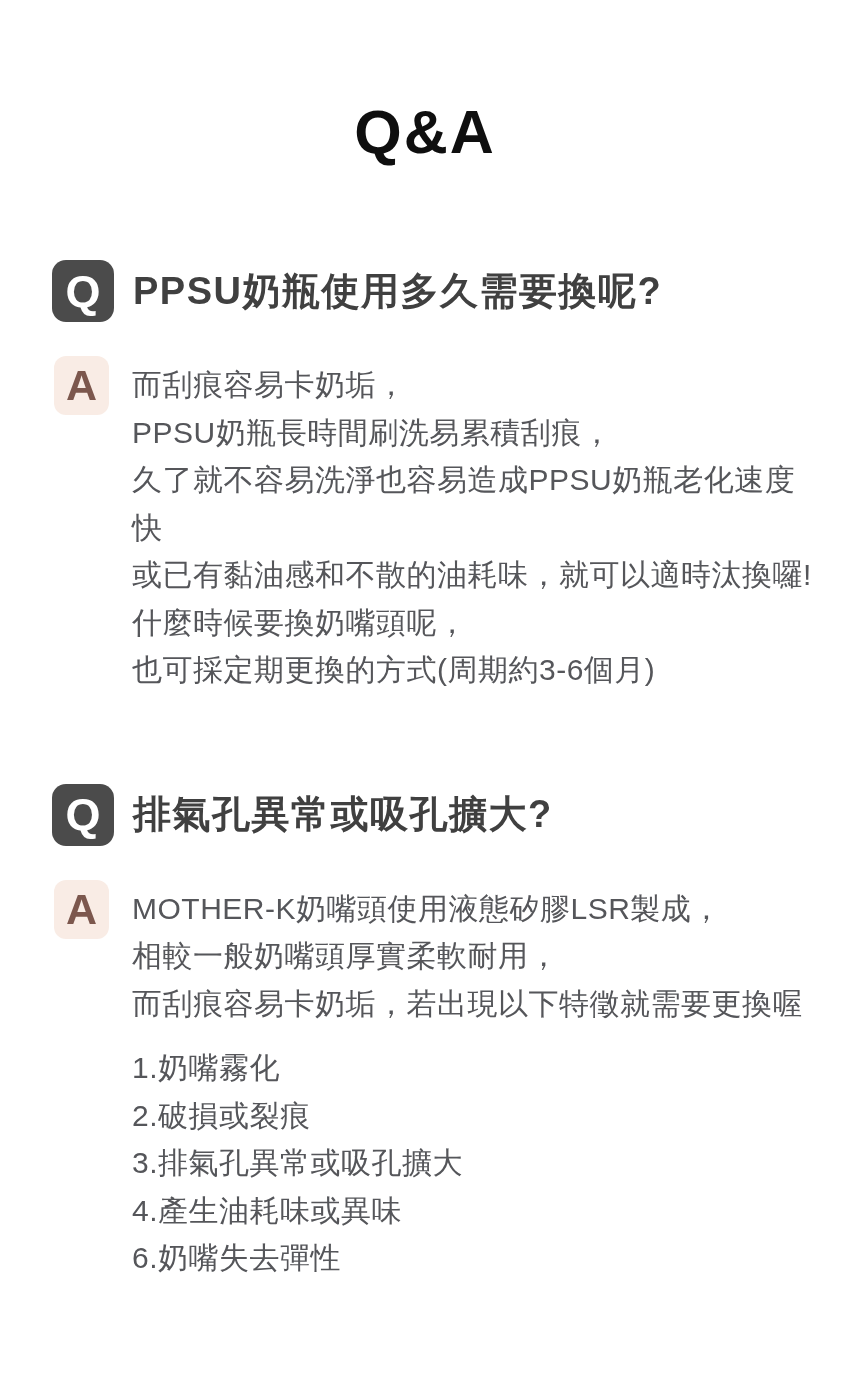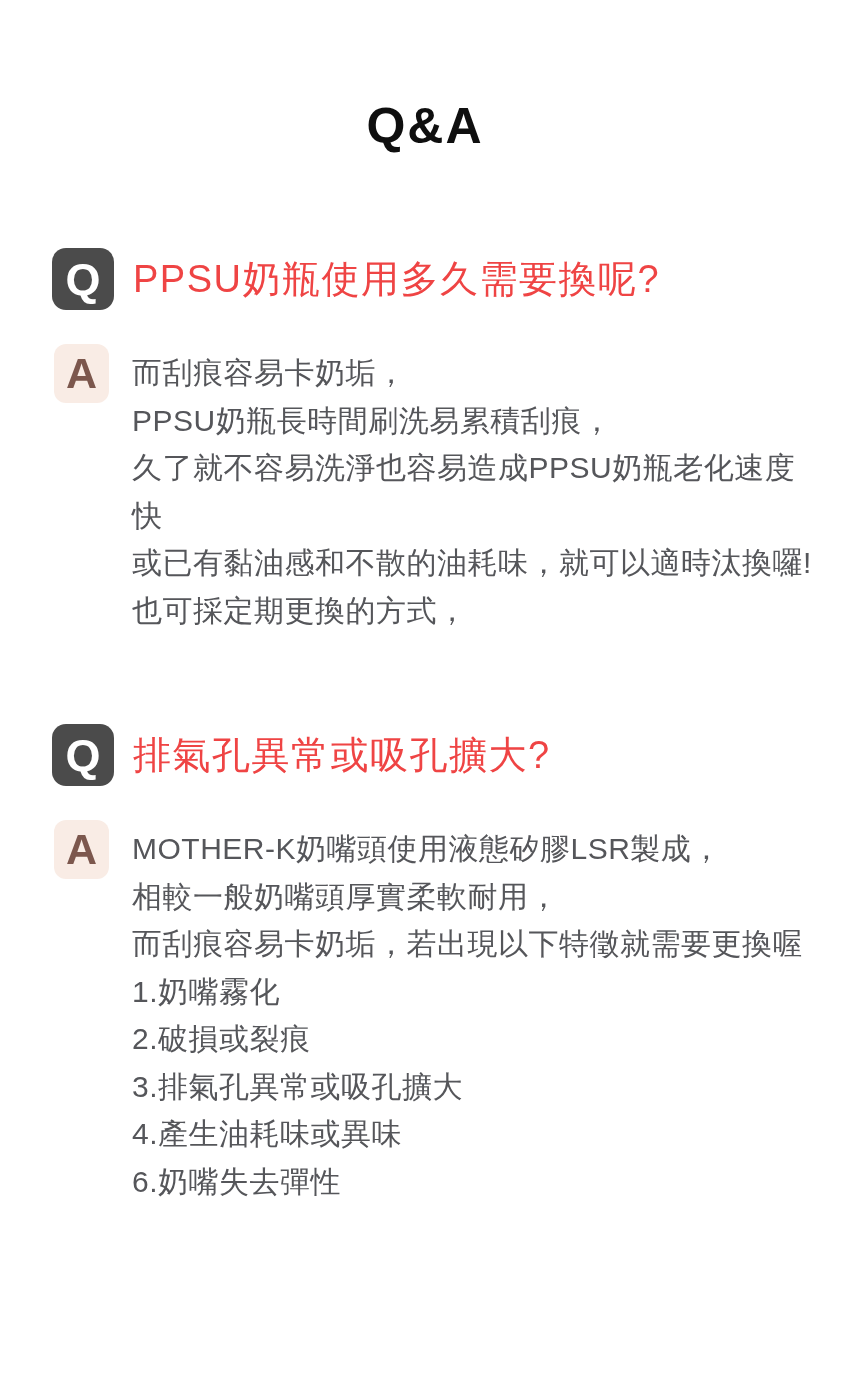--- a/index.html
+++ b/index.html
@@ -8,21 +8,21 @@
     background: #ffffff;
     font-family: "Liberation Sans", "DejaVu Sans", sans-serif;
   }
   body { height: 1378px; overflow: hidden; }
 
   .page { width: 850px; height: 1378px; background: #ffffff; position: relative; }
 
   .title {
     padding-top: 97px;
     text-align: center;
-    font-size: 50px;
+    font-size: 61px;
     font-weight: 800;
     letter-spacing: 2px;
     color: #0f0f0f;
   }
 
   .faq-section { padding-left: 52px; padding-right: 30px; }
   .faq-section.first { margin-top: 93px; }
   .faq-section.second { margin-top: 90px; }
 
   .q-row {
@@ -39,22 +39,22 @@
     color: #ffffff;
     font-size: 45px;
     font-weight: 800;
     display: flex;
     align-items: center;
     justify-content: center;
     line-height: 1;
   }
   .q-text {
     font-size: 38px;
-    font-weight: 400;
-    color: #ef4444;
+    font-weight: 700;
+    color: #404040;
     letter-spacing: 1.5px;
   }
 
   .a-row {
     margin-top: 34px;
     display: flex;
     align-items: flex-start;
     gap: 23px;
   }
   .a-badge {
@@ -73,20 +73,21 @@
     line-height: 1;
   }
   .a-lines {
     padding-top: 5px;
     font-size: 30px;
     color: #55565a;
     line-height: 47.5px;
     letter-spacing: 0.5px;
   }
   .a-list {
+    margin-top: 17px;
     font-size: 30px;
     color: #55565a;
     line-height: 47.5px;
     letter-spacing: 0.5px;
   }
 </style>
 </head>
 <body>
 
 <div class="page">
@@ -98,21 +99,22 @@
       <div class="q-badge">Q</div>
       <div class="q-text">PPSU奶瓶使用多久需要換呢?</div>
     </div>
     <div class="a-row">
       <div class="a-badge">A</div>
       <div class="a-lines">
         <div class="a-line">而刮痕容易卡奶垢，</div>
         <div class="a-line">PPSU奶瓶長時間刷洗易累積刮痕，</div>
         <div class="a-line">久了就不容易洗淨也容易造成PPSU奶瓶老化速度快</div>
         <div class="a-line">或已有黏油感和不散的油耗味，就可以適時汰換囉!</div>
-        <div class="a-line">也可採定期更換的方式，</div>
+        <div class="a-line">什麼時候要換奶嘴頭呢，</div>
+        <div class="a-line">也可採定期更換的方式(周期約3-6個月)</div>
       </div>
     </div>
   </section>
 
   <section class="faq-section second">
     <div class="q-row">
       <div class="q-badge">Q</div>
       <div class="q-text">排氣孔異常或吸孔擴大?</div>
     </div>
     <div class="a-row">

